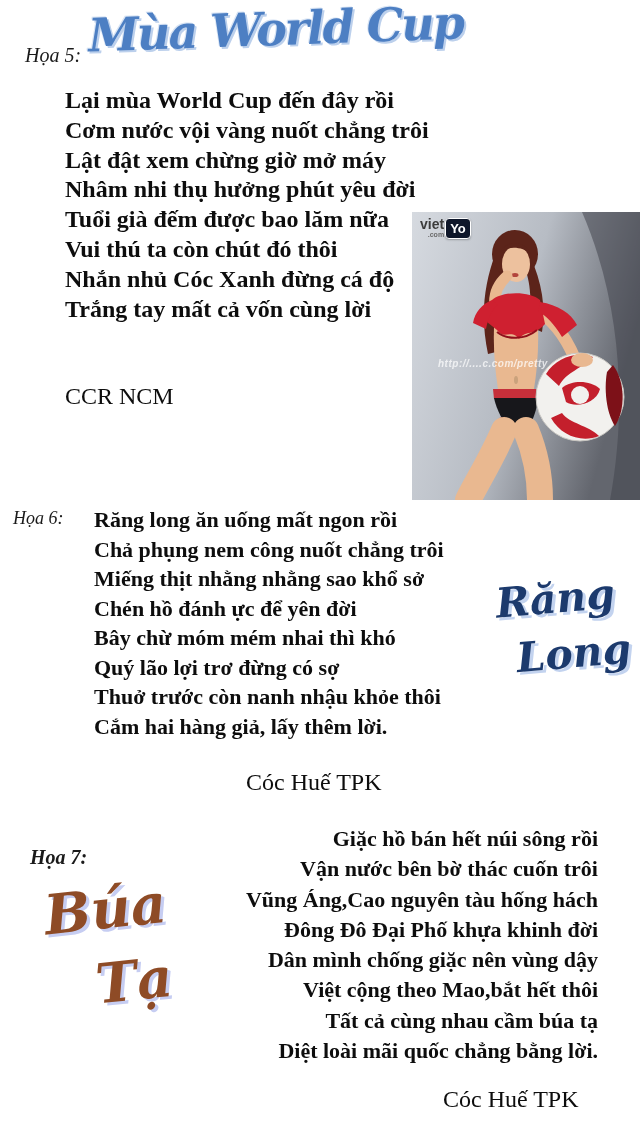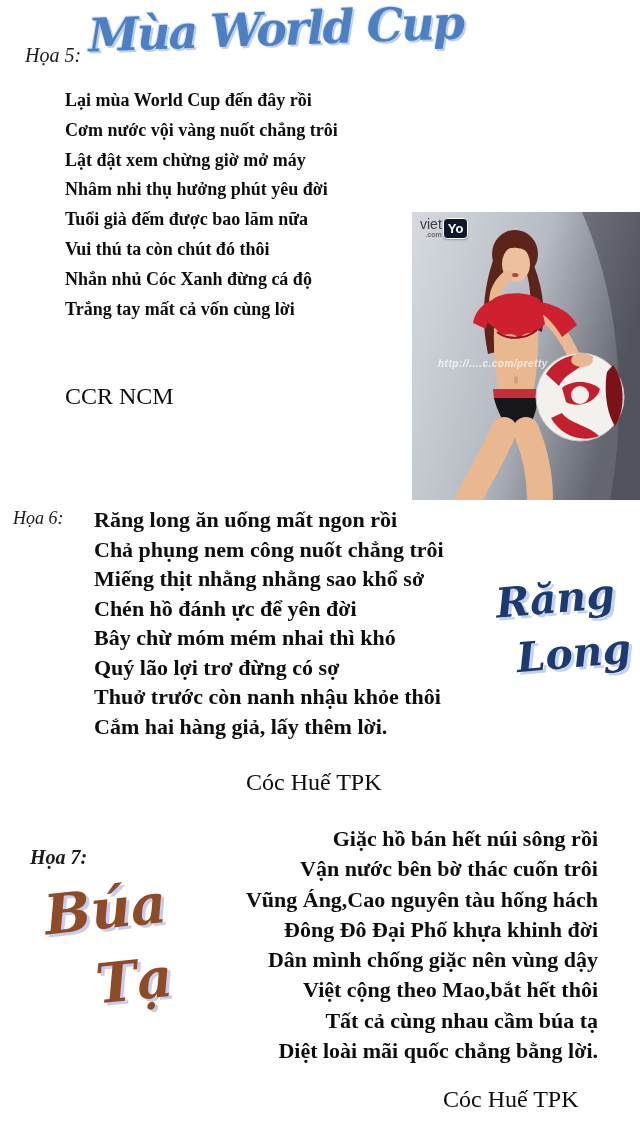--- a/index.html
+++ b/index.html
@@ -27,35 +27,35 @@
   }
   #ranglong .l2{margin-left:16px;}
   #buata{
     left:48px;top:872px;font-size:55px;color:#8e4b26;line-height:74px;
     transform:rotate(-6deg);
     text-shadow:3px 3px 0 #c6cdf2;
   }
   #buata .l2{margin-left:44px;}
 
   .poem{font-weight:bold;white-space:nowrap;}
-  #poem1{left:65px;top:86px;font-size:18px;line-height:29.8px;}
+  #poem1{left:65px;top:86px;font-size:24px;line-height:29.8px;}
   #poem2{left:78px;top:505px;font-size:22px;line-height:29.5px;margin-left:16px;}
   #poem3{left:0;top:824px;width:598px;text-align:right;font-size:22px;line-height:30.3px;}
   .sig{font-weight:normal;font-size:24px;white-space:nowrap;}
   #sig1{left:65px;top:383px;}
   #sig2{left:246px;top:769px;}
   #sig3{left:443px;top:1086px;}
 
   
   #photo{left:412px;top:212px;width:228px;height:288px;overflow:hidden;}
   #photo svg{display:block;}
   .vietyo{position:absolute;top:6px;left:8px;display:flex;align-items:flex-start;
     font-family:"Liberation Sans", sans-serif;}
   .vcol{display:flex;flex-direction:column;align-items:flex-end;}
-  .vviet{font-weight:normal;color:#3c3c3c;font-size:14px;line-height:13px;}
+  .vviet{font-weight:bold;color:#3c3c3c;font-size:14px;line-height:13px;}
   .vcom{font-weight:bold;color:#6a6a6a;font-size:7px;line-height:7px;}
   .vyo{background:#0f172a;color:#ffffff;font-weight:bold;font-size:13px;line-height:13px;
     border-radius:4px;padding:3px 4px;border:1px solid #ffffff;margin-left:1px;
     box-shadow:0 1px 2px rgba(0,0,0,0.25);}
   .wm{position:absolute;top:146px;left:26px;color:rgba(255,255,255,0.72);
     font-size:10px;font-weight:bold;font-style:italic;
     font-family:"Liberation Sans", sans-serif;letter-spacing:0.5px;}
 </style>
 </head>
 <body>

